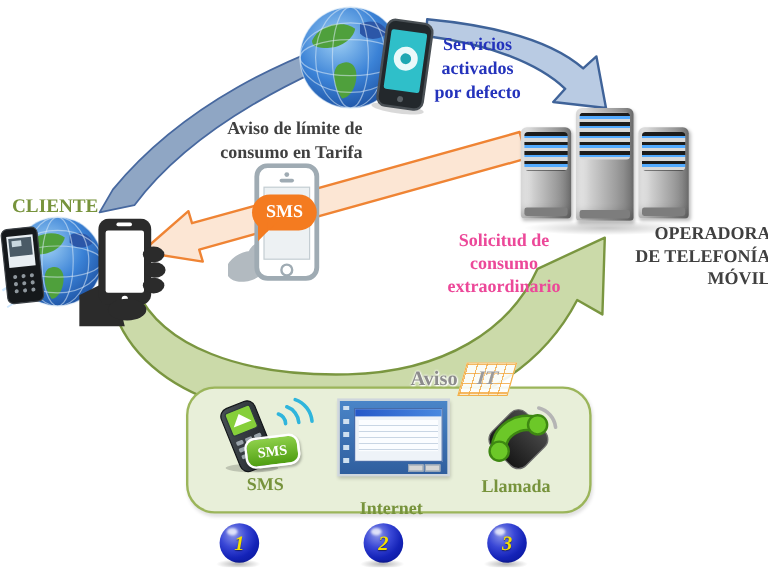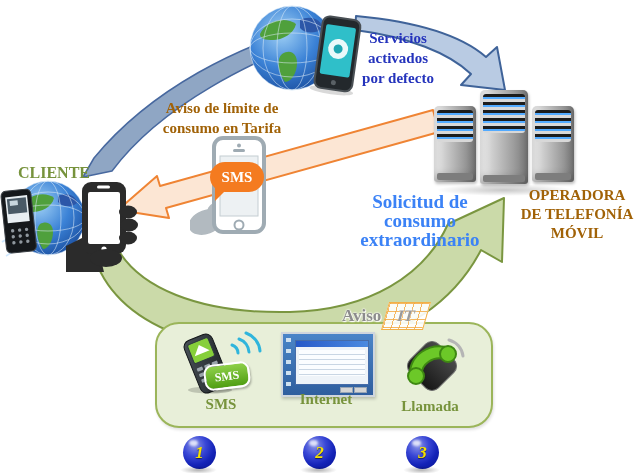--- a/index.html
+++ b/index.html
@@ -3,23 +3,23 @@
 <meta charset="utf-8">
 <style>
   html,body{margin:0;padding:0;background:#fff;}
   .stage{position:relative;width:640px;height:473px;background:#ffffff;overflow:hidden;
          font-family:Liberation Serif, serif;}
   .abs{position:absolute;}
   svg{display:block;}
   
   .txt{position:absolute;font-weight:bold;text-align:center;white-space:pre-line;line-height:20px;}
   .t-blue{color:#2433BC;font-size:15px;}
-  .t-orange{color:#a16207;font-size:15px;}
-  .t-green{color:#3b82f6;font-size:19px;line-height:19px;}
-  .t-client{color:#77933C;font-size:16px;text-align:right;}
+  .t-orange{color:#404040;font-size:15px;text-align:right;}
+  .t-green{color:#ec4899;font-size:15px;line-height:19px;}
+  .t-client{color:#77933C;font-size:16px;text-align:left;}
   
   .servers{left:430px;top:90px;width:148px;height:100px;}
   .tower{position:absolute;border-radius:5px 5px 3px 3px;
          background:linear-gradient(90deg,#f4f4f4,#cfcfcf 25%,#9d9d9d 70%,#777);
          box-shadow:inset 0 -6px 8px rgba(0,0,0,.25), 1px 2px 3px rgba(0,0,0,.25);}
   .tower .stripes{position:absolute;top:4px;left:3px;right:3px;height:42%;border-radius:3px;
          background:repeating-linear-gradient(180deg,#1c1c1c 0 3px,#52aaff 3px 5px,#d8d8d8 5px 8px);}
   .tower .base{position:absolute;left:3px;right:3px;bottom:2px;height:7px;background:#7d7d7d;border-radius:2px;}
   .srv-shadow{position:absolute;left:6px;right:6px;bottom:-6px;height:12px;
          background:radial-gradient(ellipse,rgba(0,0,0,.22),transparent 70%);}
@@ -242,21 +242,21 @@
 
   <div class="abs inet">
     <div class="icons"></div>
     <div class="win">
       <div class="tbar"></div>
       <div class="content"></div>
     </div>
     <div class="btn" style="right:6px;"></div>
     <div class="btn" style="right:20px;"></div>
   </div>
-  <div class="chan-label" style="left:281px;top:391px;width:90px;">Internet</div>
+  <div class="chan-label" style="left:281px;top:416px;width:90px;">Internet</div>
 
   <svg class="abs" style="left:394px;top:332px;" width="76" height="62" viewBox="0 0 76 62">
     <defs>
       <linearGradient id="g4" x1="0" y1="0" x2="0" y2="1">
         <stop offset="0%" stop-color="#4a4a4a"></stop>
           <stop offset="100%" stop-color="#161616"></stop>
       </linearGradient>
     </defs>
     <g fill="none" stroke="#b5b5b5" stroke-width="3" stroke-linecap="round">
       <path d="M 50,16 a 12,12 0 0 1 9,10"></path>

